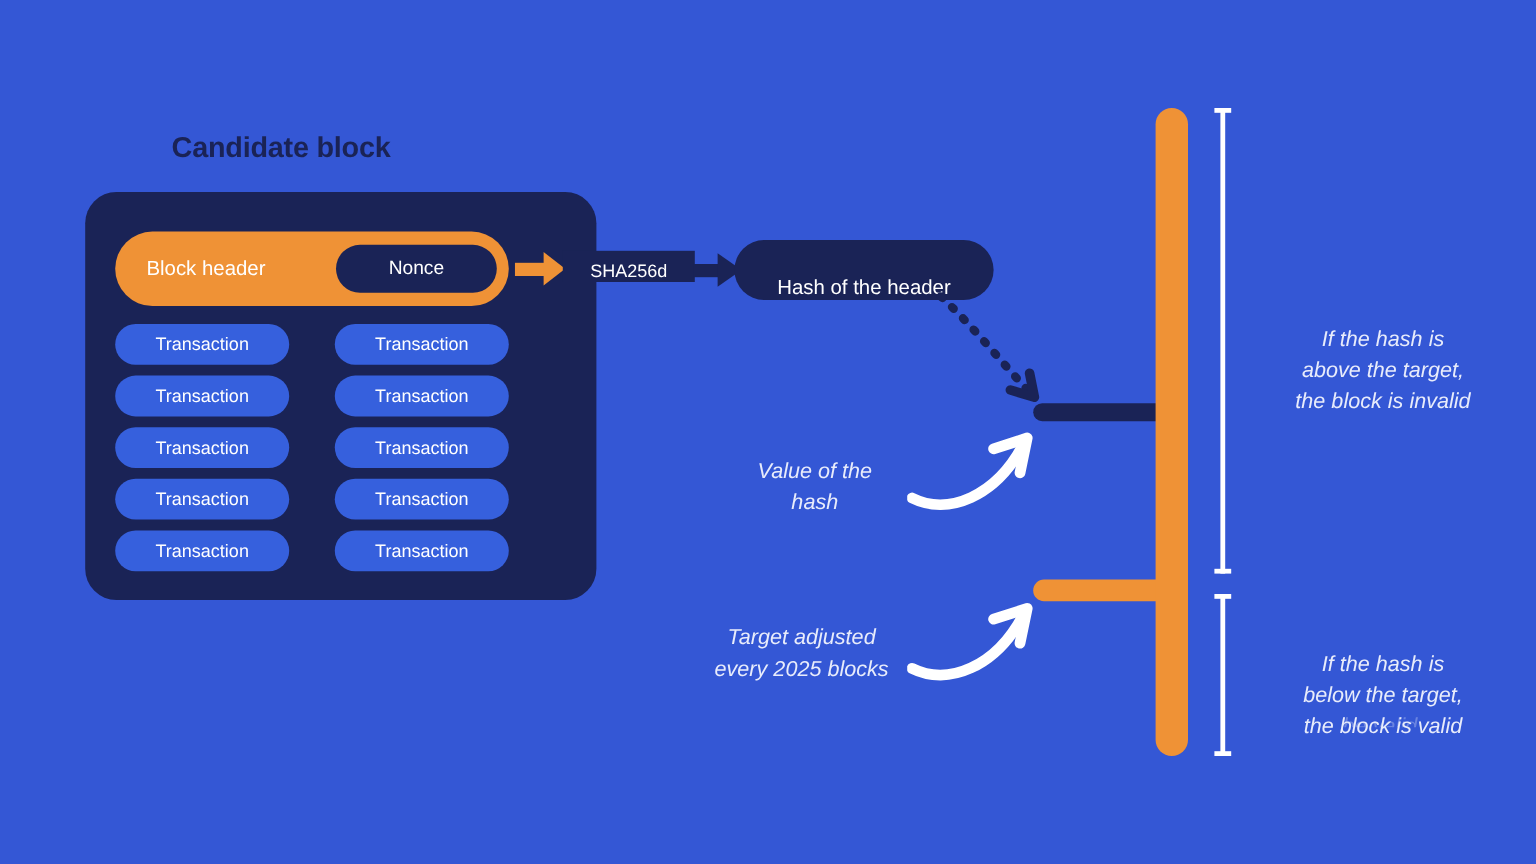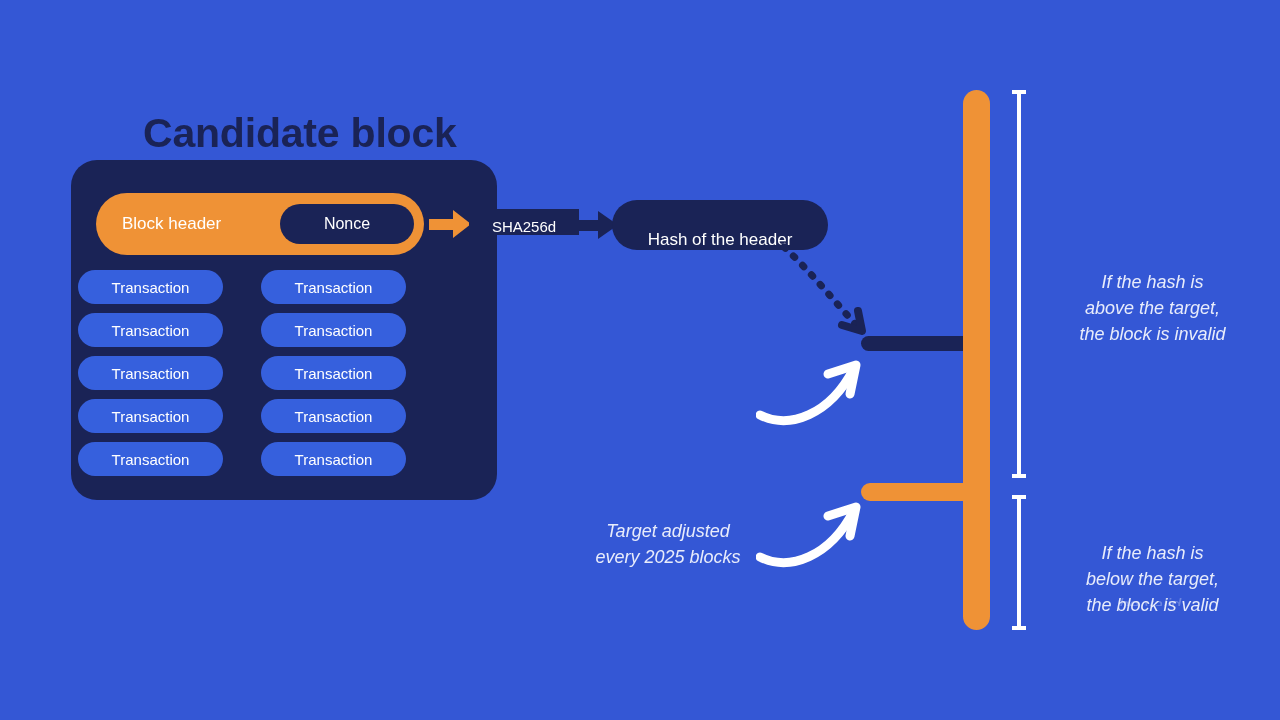--- a/index.html
+++ b/index.html
@@ -17,21 +17,21 @@
     position: relative;
     width: 1280px;
     height: 720px;
   }
 
   
   #block-title {
     position: absolute;
     left: 143px;
     top: 110px;
-    font-size: 41px;
+    font-size: 24px;
     font-weight: bold;
     color: #1a2356;
     letter-spacing: -0.2px;
     white-space: nowrap;
   }
   #candidate-block {
     position: absolute;
     left: 71px;
     top: 160px;
     width: 378px;
@@ -72,21 +72,21 @@
     justify-content: center;
   }
   #nonce-pill span {
     color: #ffffff;
     font-size: 16px;
   }
 
   
   #tx-grid {
     position: absolute;
-    left: 7px;
+    left: 25px;
     top: 110px;
     width: 328px;
     display: grid;
     grid-template-columns: 145px 145px;
     column-gap: 38px;
     row-gap: 9px;
   }
   .tx-pill {
     height: 34px;
     background: #3660dd;
@@ -352,20 +352,22 @@
   </div>
 
   <div class="note" id="note-above">If the hash is
 above the target,
 the block is invalid</div>
   <div class="note" id="note-below">If the hash is
 below the target,
 the block is valid</div>
   <div id="note-ghost">be valid.</div>
 
+  <div class="label-left" id="label-hash-value">Value of the
+hash</div>
   <svg class="curve-arrow" id="curve-hash" viewBox="0 0 110 70">
     <path d="M4 57 C 34 72, 74 56, 97 12" stroke="#ffffff" stroke-width="9" fill="none" stroke-linecap="round"></path>
     <path d="M72 16 L100 7 L94 36" stroke="#ffffff" stroke-width="9" fill="none" stroke-linecap="round" stroke-linejoin="round"></path>
   </svg>
 
   <div class="label-left" id="label-target">Target adjusted
 every 2025 blocks</div>
   <svg class="curve-arrow" id="curve-target" viewBox="0 0 110 70">
     <path d="M4 57 C 34 72, 74 56, 97 12" stroke="#ffffff" stroke-width="9" fill="none" stroke-linecap="round"></path>
     <path d="M72 16 L100 7 L94 36" stroke="#ffffff" stroke-width="9" fill="none" stroke-linecap="round" stroke-linejoin="round"></path>

